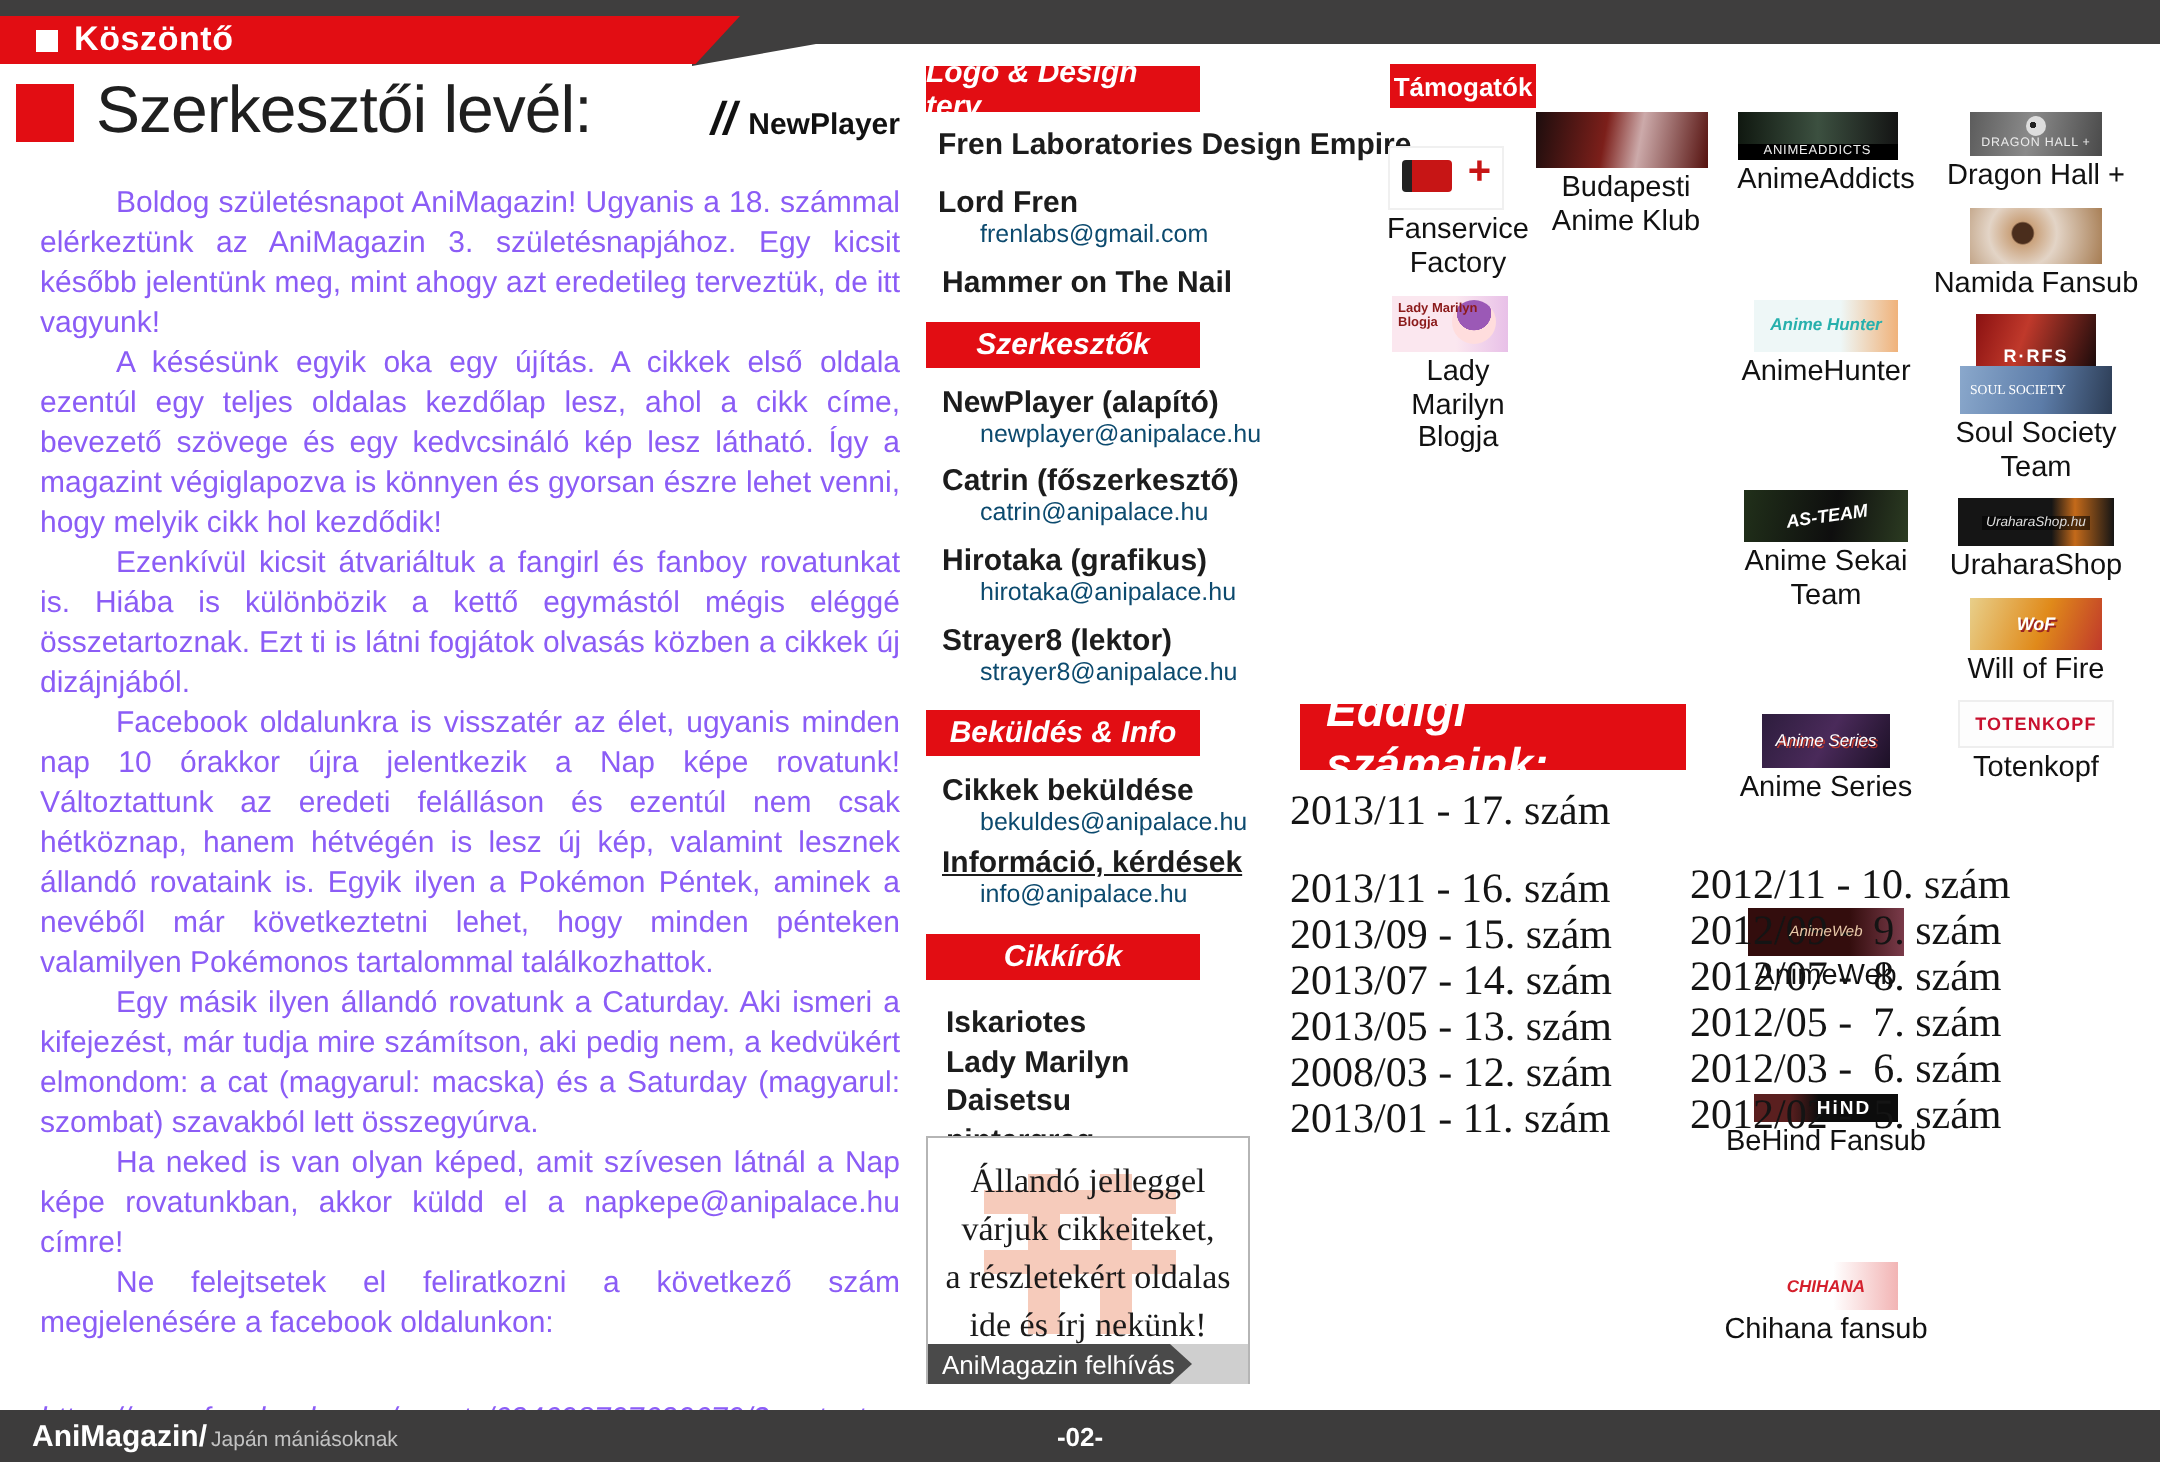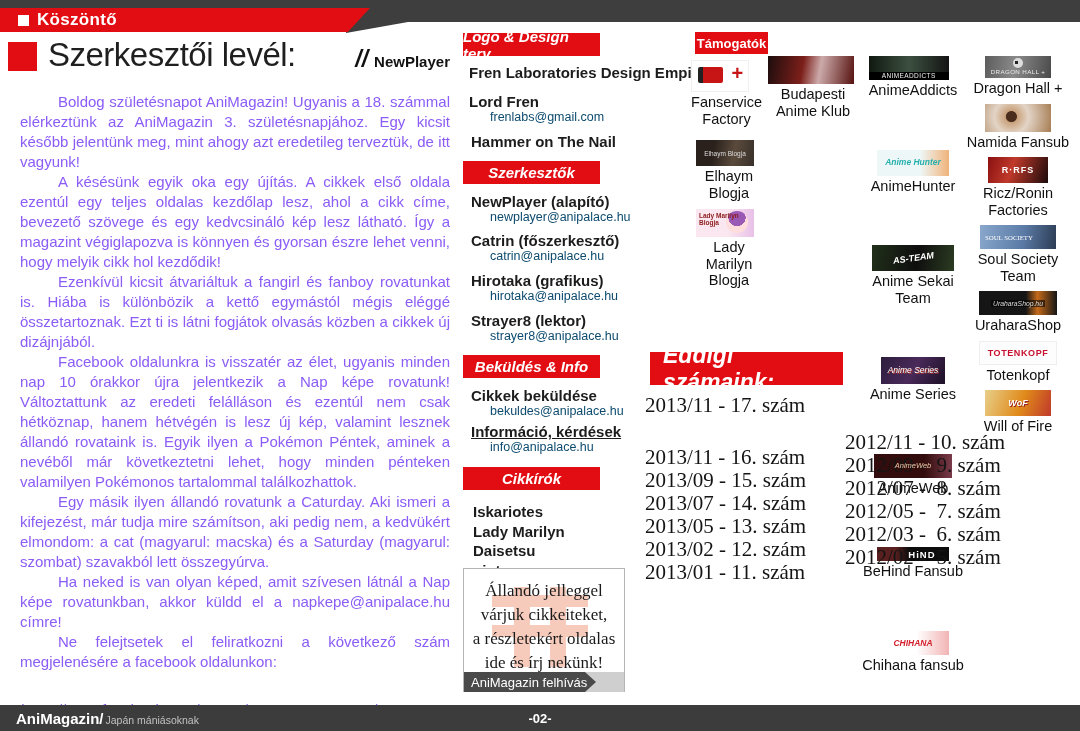--- a/index.html
+++ b/index.html
@@ -88,21 +88,21 @@
   .logo-totenkopf{width:76px;height:22px;background:#fdfdfd;border:1px solid #eee;}
   .logo-totenkopf .lg-txt{color:#c8102e;font-size:9px;font-weight:bold;letter-spacing:.6px;}
   .logo-wof{width:66px;height:26px;background:linear-gradient(110deg,#e8cf8a,#e08a1a 55%,#c0392b);}
   .logo-wof .lg-txt{color:#fff;font-size:9px;font-weight:bold;font-style:italic;text-shadow:1px 1px 0 #922;}
 
   
   .issues-box{position:absolute;left:650px;top:352px;width:193px;height:33px;background:#e20d13;
               color:#fff;font-style:italic;font-weight:bold;font-size:23px;display:flex;align-items:center;padding-left:13px;box-sizing:border-box;}
   .issue-col{position:absolute;font-family:"Liberation Serif",serif;font-size:21px;color:#141414;}
   .issue-col div{line-height:23px;white-space:pre;}
-  .issue-first{margin-bottom:29px;}
+  .issue-first{margin-bottom:16px;}
   .issues-left{left:645px;top:394px;}
   .issues-right{left:845px;top:431px;}
 
   
   .call-box{position:absolute;left:463px;top:568px;width:162px;height:124px;border:1px solid #b5b5b5;
             box-sizing:border-box;background:#fff;}
   .call-inner{position:relative;height:103px;overflow:hidden;}
   .watermark{position:absolute;left:28px;top:8px;width:100px;height:92px;opacity:.55;}
   .watermark .v1,.watermark .v2{position:absolute;top:10px;width:16px;height:80px;background:#efa184;}
   .watermark .v1{left:22px;} .watermark .v2{left:58px;}
@@ -187,32 +187,26 @@
       <div>Lady Marilyn</div>
       <div>Daisetsu</div>
       <div>pintergreg</div>
       <div>Turbina</div>
       <div>Aqualuna</div>
     </div>
   </div>
 
   <div class="tamogatok">Támogatók</div>
 
-  <div class="sup-col" style="left:696px;top:60px;width:66px;align-items:flex-end;">
+  <div class="sup-col" style="left:696px;top:73px;width:66px;">
     <div>
       <div class="sup-logo logo-fanservice">
           <span class="lg-txt"></span>
         </div>
       <div class="sup-caption">Fanservice Factory</div>
-    </div>
-    <div style="margin-top:6px;">
-      <div class="sup-logo logo-elhaym">
-          <span class="lg-txt">Elhaym Blogja</span>
-        </div>
-      <div class="sup-caption">Elhaym Blogja</div>
     </div>
     <div style="margin-top:1px;">
       <div class="sup-logo logo-ladymarilyn">
           <span class="lg-txt">Lady Marilyn Blogja</span>
         </div>
       <div class="sup-caption">Lady Marilyn Blogja</div>
     </div>
   </div>
 
   <div class="sup-col" style="left:768px;top:56px;width:90px;">
@@ -276,59 +270,58 @@
         </div>
       <div class="sup-caption">Dragon Hall +</div>
     </div>
     <div>
       <div class="sup-logo logo-namida" style="margin:0 auto;">
           <span class="lg-txt"></span>
         </div>
       <div class="sup-caption">Namida Fansub</div>
     </div>
     <div>
-      <div class="sup-logo logo-ricz" style="margin:0 auto;">
+      <div class="sup-logo logo-ricz" style="margin:0 auto;align-items:flex-end;">
           <span class="lg-txt">R·RFS</span>
         </div>
-      <div class="sup-caption">Ricz/Ronin Factories</div>
     </div>
     <div>
       <div class="sup-logo logo-soul" style="margin:0 auto;">
           <span class="lg-txt">SOUL SOCIETY</span>
         </div>
       <div class="sup-caption">Soul Society Team</div>
     </div>
     <div>
       <div class="sup-logo logo-urahara" style="margin:0 auto;">
           <span class="lg-txt">UraharaShop.hu</span>
         </div>
       <div class="sup-caption">UraharaShop</div>
     </div>
     <div>
+      <div class="sup-logo logo-wof" style="margin:0 auto;">
+          <span class="lg-txt">WoF</span>
+        </div>
+      <div class="sup-caption">Will of Fire</div>
+    </div>
+    <div>
       <div class="sup-logo logo-totenkopf" style="margin:0 auto;">
           <span class="lg-txt">TOTENKOPF</span>
         </div>
       <div class="sup-caption">Totenkopf</div>
-    </div>
-    <div>
-      <div class="sup-logo logo-wof" style="margin:0 auto;">
-          <span class="lg-txt">WoF</span>
-        </div>
-      <div class="sup-caption">Will of Fire</div>
     </div>
   </div>
 
   <div class="issues-box">Eddigi számaink:</div>
   <div class="issue-col issues-left">
     <div class="issue-first">2013/11 - 17. szám</div>
     <div>2013/11 - 16. szám</div>
     <div>2013/09 - 15. szám</div>
     <div>2013/07 - 14. szám</div>
     <div>2013/05 - 13. szám</div>
-    <div>2013/02 - 12. szám</div>
+    <div>2008/03 - 12. szám</div>
     <div>2013/01 - 11. szám</div>
   </div>
   <div class="issue-col issues-right">
     <div>2012/11 - 10. szám</div>
     <div>2012/09 -  9. szám</div>
     <div>2012/07 -  8. szám</div>
     <div>2012/05 -  7. szám</div>
     <div>2012/03 -  6. szám</div>
     <div>2012/02 -  5. szám</div>
   </div>

